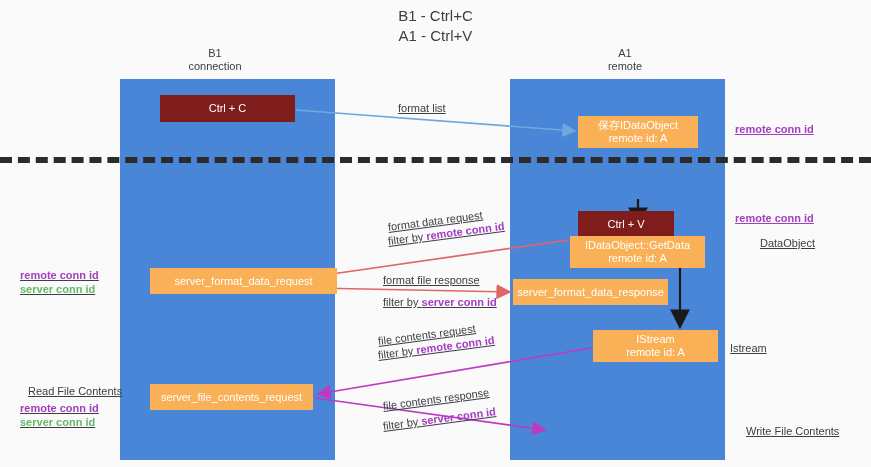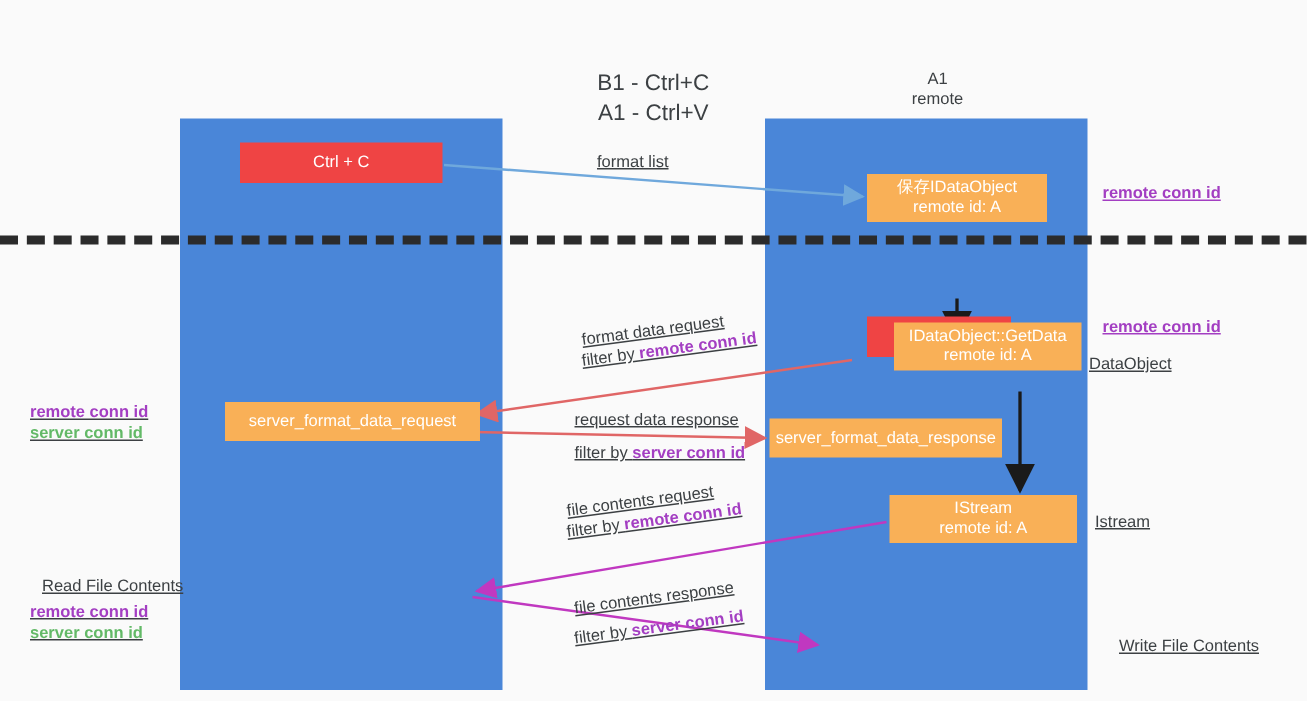--- a/index.html
+++ b/index.html
@@ -10,21 +10,21 @@
     color:#3c4043;
     overflow:hidden;
     position:relative;
   }
   #stage{position:absolute;left:0;top:0;width:871px;height:467px;}
   .abs{position:absolute;}
 
   
   #title{
     left:0;top:6px;width:871px;text-align:center;
-    font-size:15px;line-height:20px;color:#3c4043;white-space:pre-line;margin-top:40px;
+    font-size:15px;line-height:20px;color:#3c4043;white-space:pre-line;
   }
 
   
   .lane-head{
     font-size:11px;line-height:13px;text-align:center;color:#3c4043;
     white-space:pre-line;
   }
   #head-b1{left:155px;top:47px;width:120px;}
   #head-a1{left:565px;top:47px;width:120px;}
 
@@ -33,49 +33,49 @@
   #lane-b1{left:120px;top:79px;width:215px;height:381px;}
   #lane-a1{left:510px;top:79px;width:215px;height:381px;}
 
   
   .node{
     box-sizing:border-box;
     display:flex;flex-direction:column;align-items:center;justify-content:center;
     color:#ffffff;font-size:11px;line-height:13px;text-align:center;
     padding:3px 6px;
   }
-  .green{background:#ef4444;justify-content:center;}
+  .green{background:#7f1d1d;justify-content:center;}
   .orange{background:#f9b057;}
   .node .l2{font-size:11px;line-height:13px;}
 
   #n-ctrlc{left:160px;top:95px;width:135px;height:27px;}
   #n-save{left:578px;top:116px;width:120px;height:32px;}
   #n-ctrlv{left:578px;top:171px;width:96px;height:27px;margin-top:40px;}
-  #n-getdata{left:570px;top:215px;width:125px;height:32px;margin-left:26px;}
-  #n-fmtreq{left:150px;top:268px;width:170px;height:26px;}
+  #n-getdata{left:570px;top:236px;width:135px;height:32px;}
+  #n-fmtreq{left:150px;top:268px;width:187px;height:26px;}
   #n-fmtresp{left:513px;top:279px;width:155px;height:26px;}
   #n-istream{left:593px;top:330px;width:125px;height:32px;}
   #n-filereq{left:150px;top:384px;width:163px;height:26px;}
   #n-fileresp{left:548px;top:417px;width:160px;height:26px;}
 
   
   #divider{
     left:0;top:157px;width:871px;height:0;
     border-top:6px dashed #2b2b2b;
   }
 
   
   .lbl{font-size:11px;line-height:14px;color:#3c4043;text-decoration:underline;}
   .purple{color:#a33ec2;font-weight:bold;}
   .green-t{color:#63b967;font-weight:bold;}
 
   #lbl-formatlist{left:398px;top:101px;}
   #lbl-remote1{left:735px;top:122px;}
   #lbl-remote2{left:735px;top:211px;}
-  #lbl-dataobject{left:696px;top:236px;padding-left:30px;}
+  #lbl-dataobject{left:730px;top:236px;padding-left:30px;}
   #lbl-istream{left:730px;top:341px;}
   #lbl-write{left:730px;top:424px;margin-left:16px;}
 
   #lbl-left-ids{left:20px;top:268px;width:110px;}
   #lbl-read{left:28px;top:384px;}
   #lbl-left-ids2{left:20px;top:401px;width:110px;}
 
   #lbl-fdreq{left:388px;top:220px;width:140px;}
   #lbl-fdresp{left:383px;top:273px;width:150px;}
   #lbl-fcreq{left:378px;top:334px;width:145px;}
@@ -86,20 +86,22 @@
   svg#wires{position:absolute;left:0;top:0;width:871px;height:467px;pointer-events:none;}
 </style>
 </head>
 <body>
 
 <div id="stage">
 
   <div class="abs" id="title">B1 - Ctrl+C
 A1 - Ctrl+V</div>
 
+  <div class="abs lane-head" id="head-b1">B1
+connection</div>
   <div class="abs lane-head" id="head-a1">A1
 remote</div>
 
   <div class="abs lane" id="lane-b1"></div>
   <div class="abs lane" id="lane-a1"></div>
 
   <svg id="wires" viewBox="0 0 871 467">
     <defs>
       <marker id="ah-blue" markerWidth="9" markerHeight="9" refX="8" refY="4.5" orient="auto">
         <path d="M0,0 L9,4.5 L0,9 z" fill="#6fa8dc"></path>
@@ -156,31 +158,34 @@
 
   <div class="abs node orange" id="n-fmtresp">
     <div>server_format_data_response</div>
   </div>
 
   <div class="abs node orange" id="n-istream">
     <div>IStream</div>
     <div class="l2">remote id: A</div>
   </div>
 
+  <div class="abs node orange" id="n-filereq">
+    <div>server_file_contents_request</div>
+  </div>
 
 
   <div class="abs lbl" id="lbl-formatlist">format list</div>
 
   <div class="abs lbl" id="lbl-fdreq">
     <div class="tilt">format data request</div>
     <div class="tilt"><span>filter by </span><span class="purple">remote conn id</span></div>
   </div>
 
   <div class="abs lbl" id="lbl-fdresp">
-    <div>request data response</div>
+    <div>format file response</div>
     <div style="margin-top:8px"><span>filter by </span><span class="purple">server conn id</span></div>
   </div>
 
   <div class="abs lbl" id="lbl-fcreq">
     <div class="tilt">file contents request</div>
     <div class="tilt"><span>filter by </span><span class="purple">remote conn id</span></div>
   </div>
 
   <div class="abs lbl" id="lbl-fcresp">
     <div class="tilt">file contents response</div>

